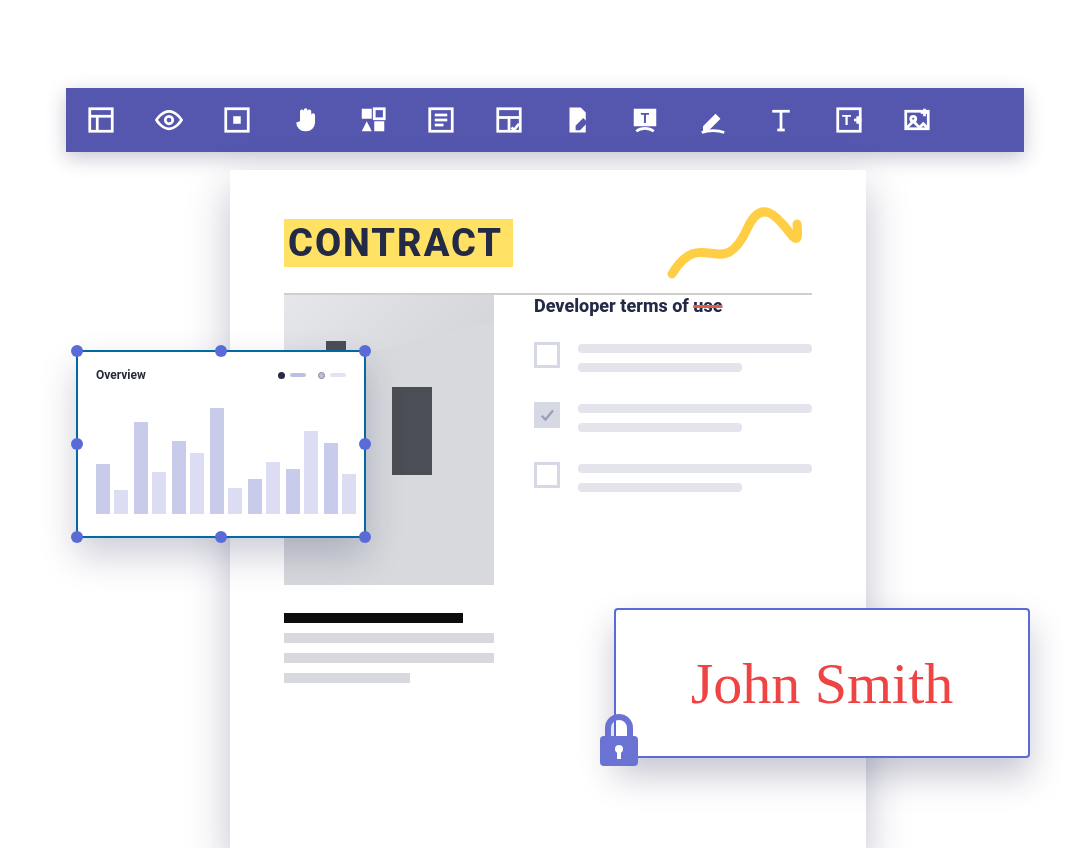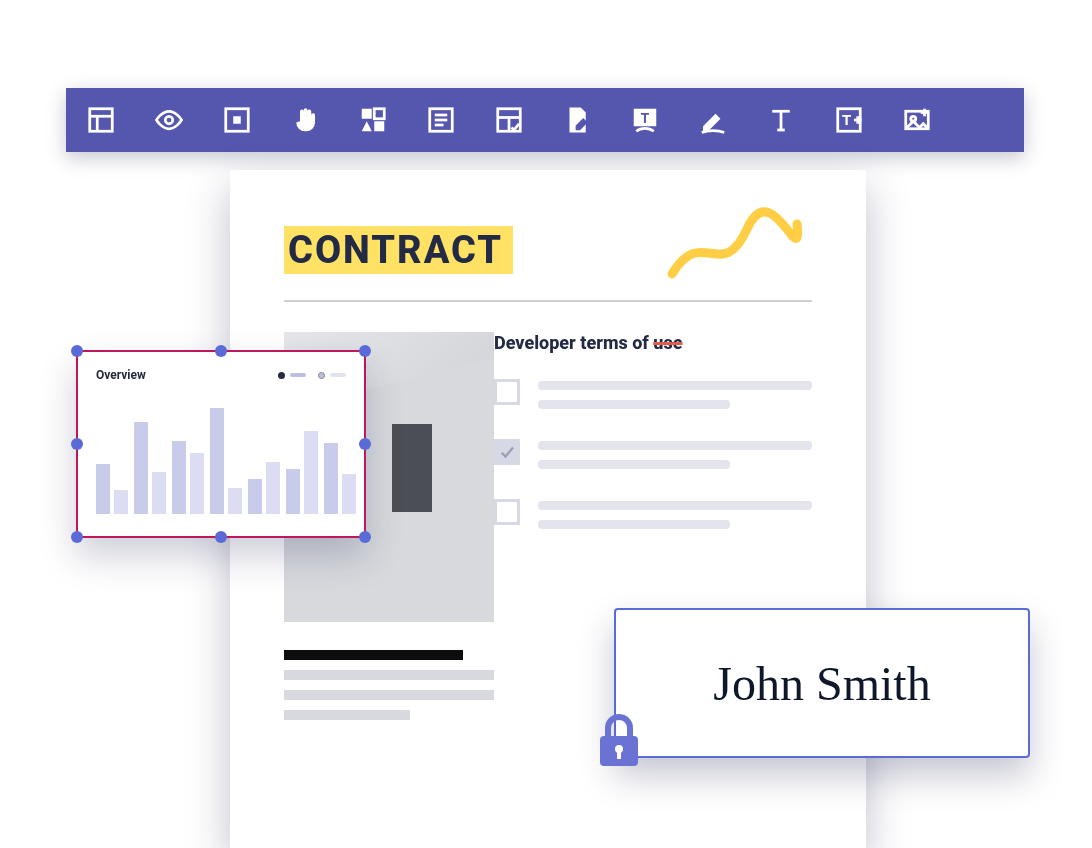--- a/index.html
+++ b/index.html
@@ -51,21 +51,21 @@
   .doc-title-line1 {
     font-size: 38px;
     font-weight: 800;
     letter-spacing: 2px;
     color: #232A46;
   }
   .doc-title-line2-wrap {
     display: inline-block;
     background: #FFE164;
     padding: 2px 10px 2px 4px;
-    margin-top: 10px;
+    margin-top: 3px;
     text-align: right;
   }
   .doc-title-line2 {
     font-size: 38px;
     font-weight: 800;
     letter-spacing: 2px;
     color: #232A46;
   }
   .scribble {
     position: absolute;
@@ -74,22 +74,22 @@
     width: 150px;
     height: 90px;
   }
   .doc-hr {
     margin-top: 26px;
     border: none;
     border-top: 2px solid #CFCFCF;
   }
 
   .doc-body {
-    margin-top: 30px;
     display: flex;
+    gap: 40px;
   }
   .image-col {
     width: 210px;
     display: flex;
     flex-direction: column;
   }
   .building {
     width: 210px;
     height: 290px;
     background: linear-gradient(135deg, #e6e7ea 0%, #cfd1d6 60%, #b9bcc2 100%);
@@ -146,21 +146,21 @@
   .row-line.short { width:70%; }
 
   
   .chart-widget {
     position: absolute;
     top: 350px;
     left: 76px;
     width: 290px;
     height: 188px;
     background: #fff;
-    border: 2px solid #be185d;
+    border: 2px solid #0369a1;
     box-shadow: 0 18px 34px rgba(30,32,80,.22);
     padding: 16px 18px 10px 18px;
   }
   .chart-handle {
     position:absolute; width:12px; height:12px; background:#5A6BD8; border-radius:50%;
   }
   .h-tl{top:-7px;left:-7px} .h-tr{top:-7px;right:-7px}
   .h-bl{bottom:-7px;left:-7px} .h-br{bottom:-7px;right:-7px}
   .h-ml{top:calc(50% - 6px);left:-7px} .h-mr{top:calc(50% - 6px);right:-7px}
   .h-tc{top:-7px;left:calc(50% - 6px)} .h-bc{bottom:-7px;left:calc(50% - 6px)}
@@ -195,22 +195,22 @@
     background:#fff;
     border:2px solid #5A6BD8;
     border-radius:4px;
     box-shadow: 0 18px 34px rgba(30,32,80,.25);
     display:flex;
     align-items:center;
     justify-content:center;
   }
   .sig-text {
     font-family: "Brush Script MT", "Segoe Script", cursive;
-    font-size: 48px;
-    color:#0f172a;
+    font-size: 58px;
+    color:#ef4444;
   }
   .lock {
     position:absolute;
     left:-20px; bottom:-12px;
     width:46px; height:54px;
   }
 
 </style>
 </head>
 <body>

